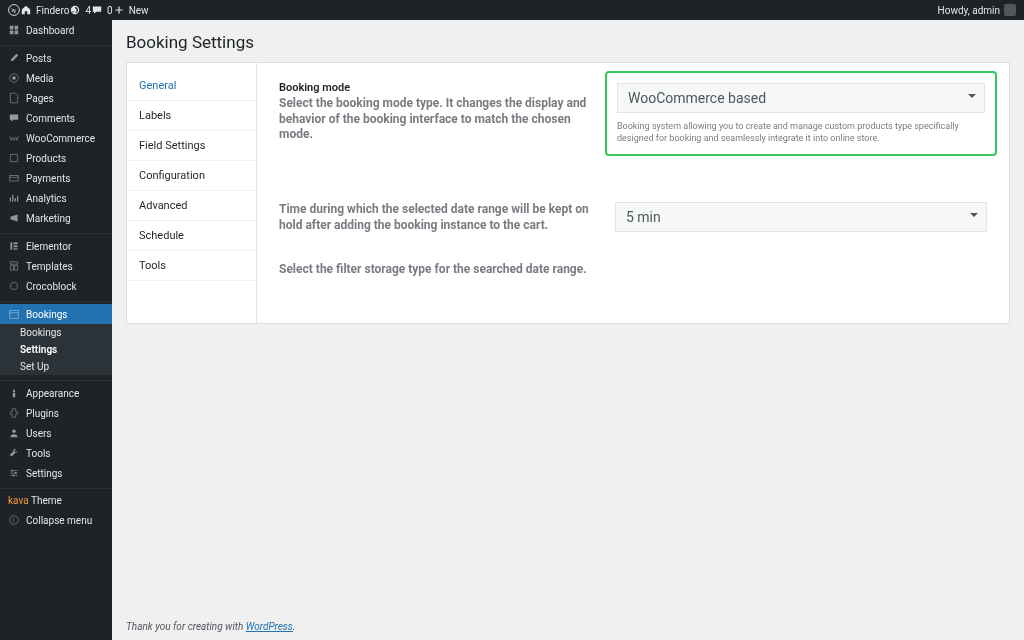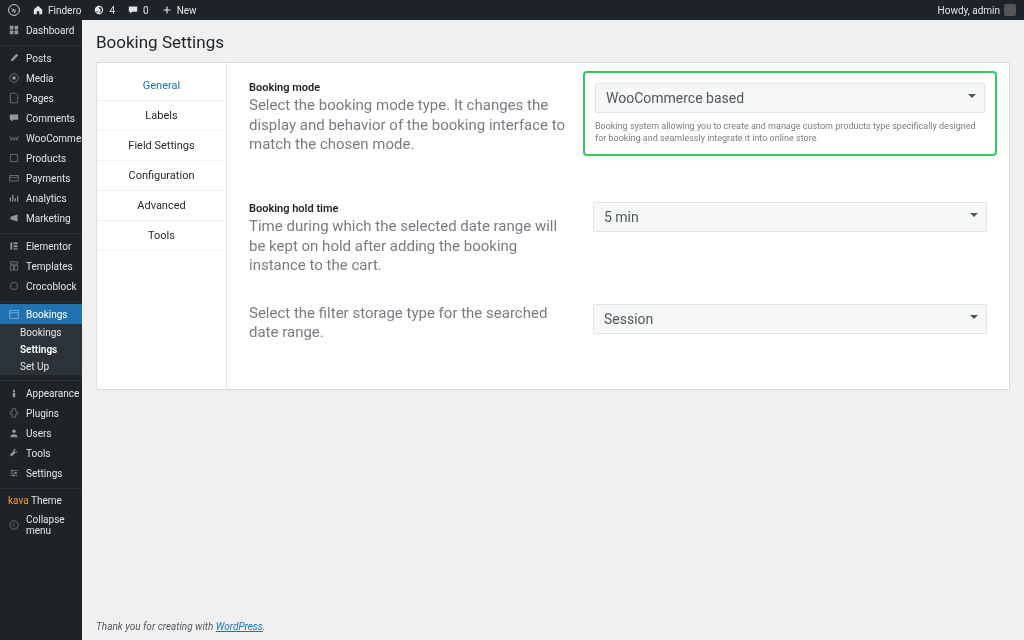--- a/index.html
+++ b/index.html
@@ -1,46 +1,46 @@
 <!DOCTYPE html>
 <html><head>
 <meta charset="utf-8">
 <style>
 * { margin: 0; padding: 0; box-sizing: border-box; font-family: -apple-system, BlinkMacSystemFont, 'Segoe UI', Roboto, Oxygen, sans-serif; }
 body { background: #f0f0f1; color: #3c434a; font-size: 13px; width: 1024px; height: 640px; overflow: hidden; }
 .admin-bar { background: #1d2327; height: 20px; display: flex; align-items: center; padding: 0 8px; color: #e5e5e5; font-size: 10px; justify-content: space-between; }
-.admin-bar-left { display: flex; align-items: center; gap: 12px; }
+.admin-bar-left { display: flex; align-items: center; }
 .admin-bar-right { display: flex; align-items: flex-start; gap: 6px; }
 .ab-item { display: flex; align-items: center; gap: 4px; cursor: pointer; color: #e5e5e5; }
 .ab-icon { width: 12px; height: 12px; display: inline-flex; align-items: center; justify-content: center; }
 .avatar { width: 12px; height: 12px; background: #555; border-radius: 2px; }
 .wrap { display: flex; height: calc(100% - 20px); }
-.sidebar { width: 82px; background: #1d2327; overflow-y: auto; flex-shrink: 0; position: relative; }
+.sidebar { width: 112px; background: #1d2327; overflow-y: auto; flex-shrink: 0; position: relative; }
 .menu-item { display: flex; align-items: center; gap: 6px; padding: 4px 8px; color: #e5e5e5; font-size: 10px; cursor: pointer; min-height: 17px; }
 .menu-item.active { background: #2271b1; color: #fff; position: relative; }
 .menu-item.active::after { content: ''; position: absolute; right: -6px; top: 50%; transform: translateY(-50%); border: 6px solid transparent; border-left-color: #2271b1; }
 .menu-icon { width: 12px; height: 12px; display: inline-flex; align-items: center; justify-content: center; flex-shrink: 0; opacity: 0.6; }
 .menu-icon svg { width: 12px; height: 12px; fill: currentColor; }
 .submenu { background: #2c3338; }
 .submenu-item { padding: 3px 8px 3px 20px; font-size: 10px; color: #e5e5e5; cursor: pointer; }
 .submenu-item.current { font-weight: 600; color: #fff; }
 .menu-sep { height: 4px; background: #1d2327; border-bottom: 1px solid #2c3338; margin: 2px 0; }
 .kava-theme { padding: 4px 8px; font-size: 10px; color: #e5e5e5; }
 .kava-theme .brand { color: #f69832; }
 .content { flex: 1; padding: 12px 14px; overflow-y: auto; position: relative; }
 .page-title { font-size: 17px; font-weight: 400; color: #1d2327; margin-bottom: 10px; }
 .panel { display: flex; background: #fff; border: 1px solid #dcdcde; }
-.tabs { width: 130px; border-right: 1px solid #e2e4e7; padding: 8px 0; text-align: center; }
+.tabs { width: 130px; border-right: 1px solid #e2e4e7; padding: 8px 0; }
 .tab { padding: 8px 12px; font-size: 11px; color: #1d2327; cursor: pointer; border-bottom: 1px solid #f0f0f1; }
 .tab.active { color: #2271b1; }
 .settings-body { flex: 1; padding: 18px 22px; }
-.setting-row { display: flex; gap: 24px; margin-bottom: 28px; align-items: flex-start; }
+.setting-row { display: flex; gap: 16px; margin-bottom: 28px; align-items: flex-start; }
 .setting-label { width: 320px; flex-shrink: 0; }
 .setting-label .lbl-title { font-size: 11px; font-weight: 600; color: #1d2327; margin-bottom: 2px; }
-.setting-label .lbl-desc { font-size: 15px; color: #787c82; line-height: 1.3; }
+.setting-label .lbl-desc { font-size: 12px; color: #787c82; line-height: 1.3; font-weight: bold; }
 .setting-control { flex: 1; }
 .select-box { width: 100%; background: #f6f7f7; border: 1px solid #e2e4e7; border-radius: 0; padding: 6px 22px 6px 10px; font-size: 14px; color: #50575e; position: relative; cursor: pointer; }
 .select-box::after { content: ''; position: absolute; right: 8px; top: 50%; transform: translateY(-50%); border: 4px solid transparent; border-top-color: #50575e; }
 .highlighted { border: 2px solid #34c759; border-radius: 4px; padding: 10px; margin: -10px -10px 18px -10px; }
 .highlighted .select-box { margin-bottom: 8px; }
 .help-text { font-size: 9px; color: #787c82; line-height: 1.3; }
 .footer { position: absolute; bottom: 8px; left: 14px; font-size: 10px; color: #50575e; font-style: italic; }
 .footer a { color: #2271b1; text-decoration: underline; }
 </style>
 </head>
@@ -289,54 +289,51 @@
   <div class="content">
     <h1 class="page-title">Booking Settings</h1>
 
     <div class="panel">
       <div class="tabs">
         <div class="tab active">General</div>
         <div class="tab">Labels</div>
         <div class="tab">Field Settings</div>
         <div class="tab">Configuration</div>
         <div class="tab">Advanced</div>
+        <div class="tab">Schedule</div>
         <div class="tab">Tools</div>
       </div>
 
       <div class="settings-body">
 
         <div class="setting-row">
           <div class="setting-label">
             <div class="lbl-title">Booking mode</div>
             <div class="lbl-desc">Select the booking mode type. It changes the display and behavior of the booking interface to match the chosen mode.</div>
           </div>
           <div class="setting-control">
             <div class="highlighted">
               <div class="select-box">WooCommerce based</div>
               <div class="help-text">Booking system allowing you to create and manage custom products type specifically designed for booking and seamlessly integrate it into online store.</div>
             </div>
           </div>
         </div>
 
         <div class="setting-row">
           <div class="setting-label">
-            <div class="lbl-title">Booking hold time</div>
             <div class="lbl-desc">Time during which the selected date range will be kept on hold after adding the booking instance to the cart.</div>
           </div>
           <div class="setting-control">
             <div class="select-box">5 min</div>
           </div>
         </div>
 
         <div class="setting-row">
           <div class="setting-label">
             <div class="lbl-desc">Select the filter storage type for the searched date range.</div>
-          </div>
-          <div class="setting-control">
-            <div class="select-box">Session</div>
           </div>
         </div>
 
       </div>
     </div>
 
     <div class="footer">
       <span>Thank you for creating with </span><a href="#">WordPress</a><span>.</span>
     </div>
   </div>

